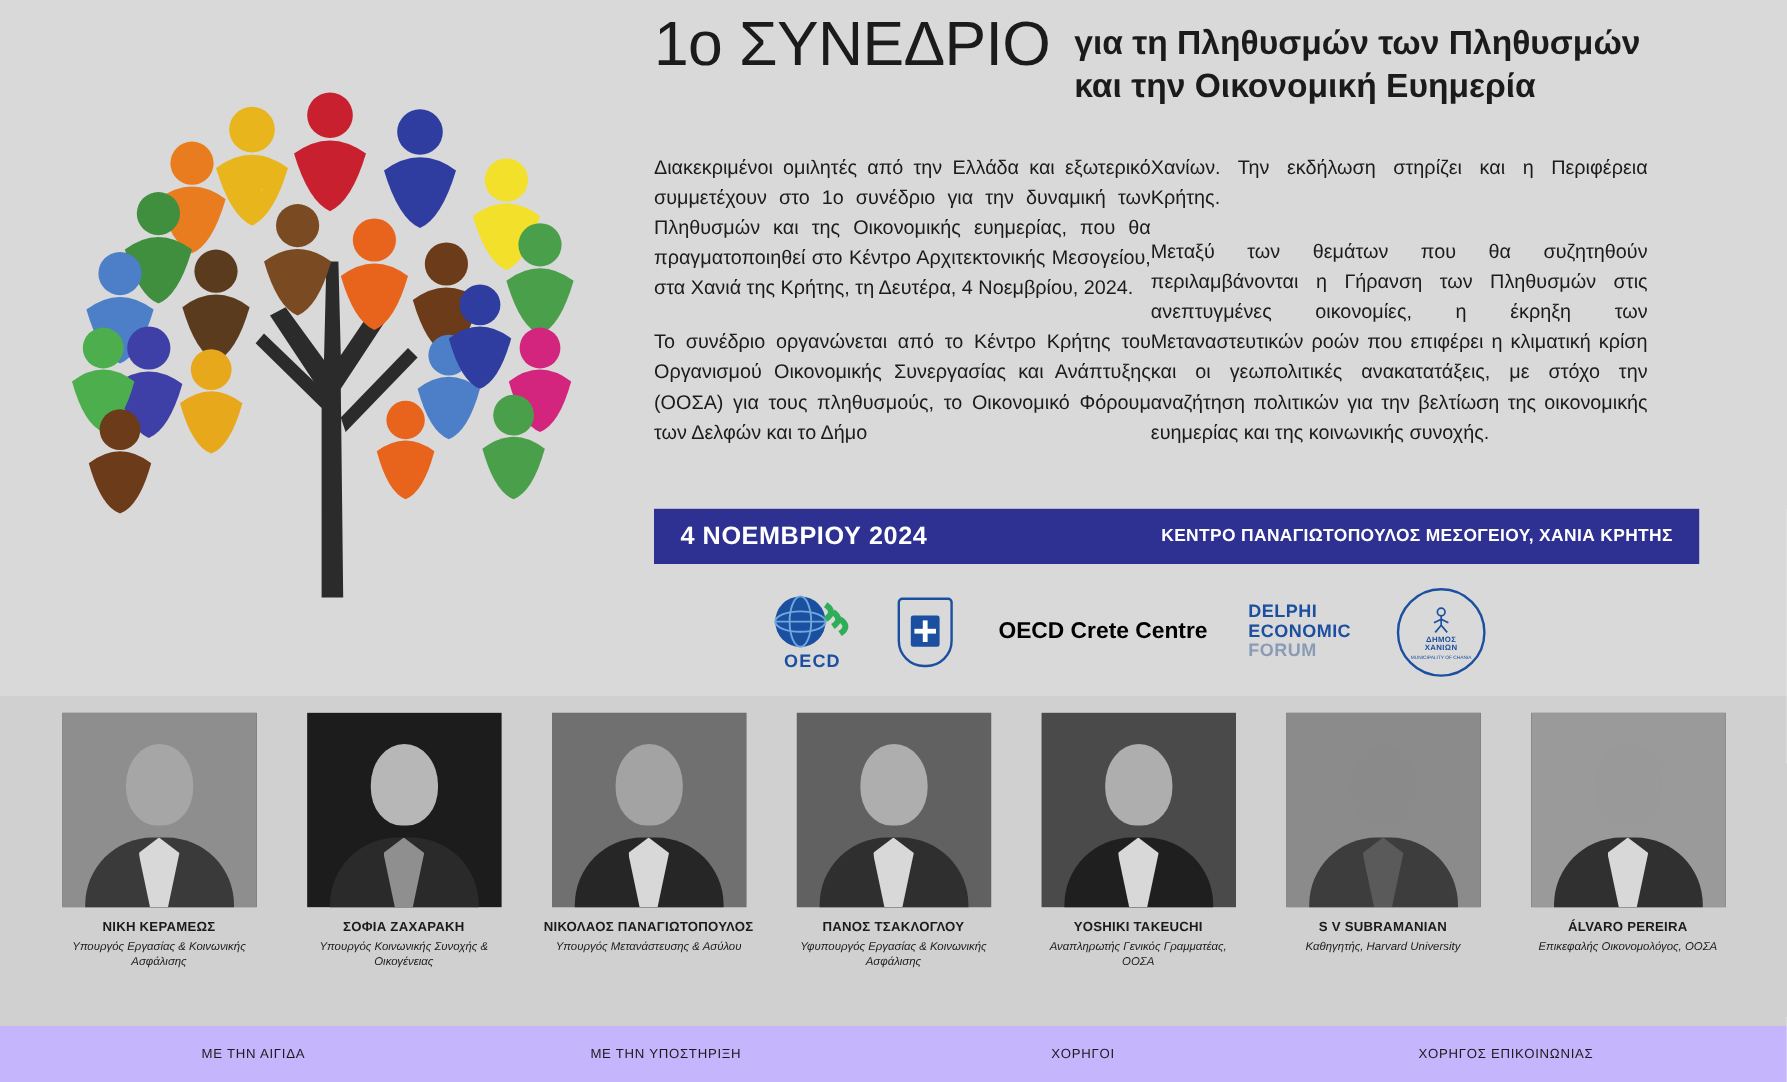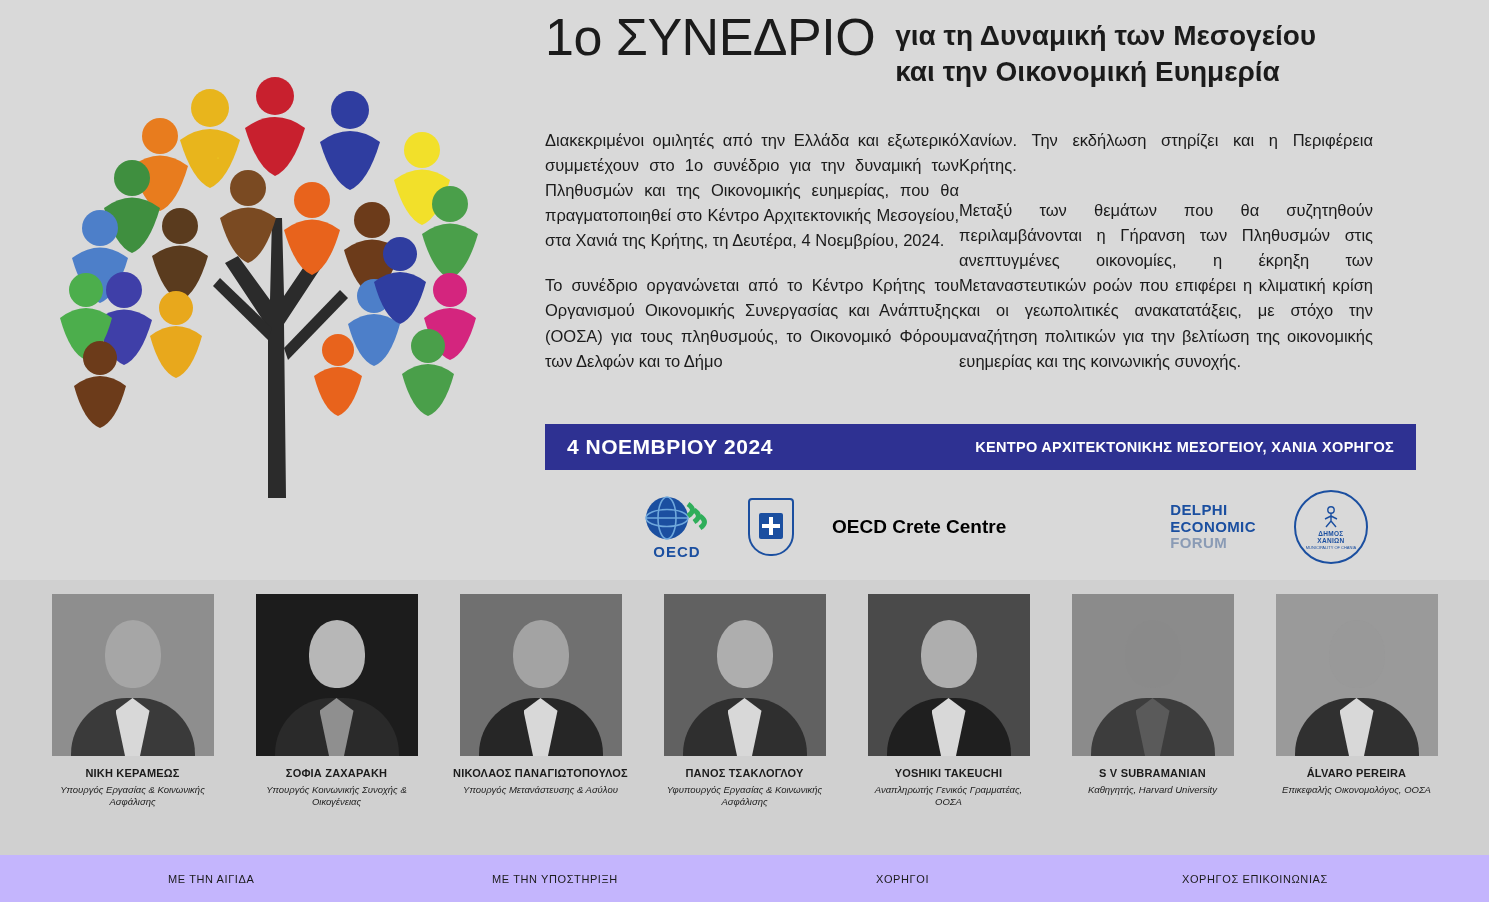--- a/index.html
+++ b/index.html
@@ -310,39 +310,39 @@
         <g fill="#f2e02a">
             <circle cx="198" cy="130" r="0.5"></circle>
           </g>
       </g>
     </svg>
   </div>
 
   <div class="headline">
     <div class="headline-main">1ο ΣΥΝΕΔΡΙΟ</div>
     <div class="headline-sub">
-      <div>για τη Δυναμική των Μεσογείου</div>
+      <div>για τη Πληθυσμών των Πληθυσμών</div>
       <div>και την Οικονομική Ευημερία</div>
     </div>
   </div>
 
   <div class="cols">
     <div class="col">
       <p>Διακεκριμένοι ομιλητές από την Ελλάδα και εξωτερικό συμμετέχουν στο 1ο συνέδριο για την δυναμική των Πληθυσμών και της Οικονομικής ευημερίας, που θα πραγματοποιηθεί στο Κέντρο Αρχιτεκτονικής Μεσογείου, στα Χανιά της Κρήτης, τη Δευτέρα, 4 Νοεμβρίου, 2024.</p>
       <p>Το συνέδριο οργανώνεται από το Κέντρο Κρήτης του Οργανισμού Οικονομικής Συνεργασίας και Ανάπτυξης (ΟΟΣΑ) για τους πληθυσμούς, το Οικονομικό Φόρουμ των Δελφών και το Δήμο</p>
     </div>
     <div class="col">
       <p>Χανίων. Την εκδήλωση στηρίζει και η Περιφέρεια Κρήτης.</p>
       <p>Μεταξύ των θεμάτων που θα συζητηθούν περιλαμβάνονται η Γήρανση των Πληθυσμών στις ανεπτυγμένες οικονομίες, η έκρηξη των Μεταναστευτικών ροών που επιφέρει η κλιματική κρίση και οι γεωπολιτικές ανακατατάξεις, με στόχο την αναζήτηση πολιτικών για την βελτίωση της οικονομικής ευημερίας και της κοινωνικής συνοχής.</p>
     </div>
   </div>
 
   <div class="bluebar">
     <div class="date">4 ΝΟΕΜΒΡΙΟΥ 2024</div>
-    <div class="venue">ΚΕΝΤΡΟ ΑΡΧΙΤΕΚΤΟΝΙΚΗΣ ΜΕΣΟΓΕΙΟΥ, ΧΑΝΙΑ ΧΟΡΗΓΟΣ</div>
+    <div class="venue">ΚΕΝΤΡΟ ΠΑΝΑΓΙΩΤΟΠΟΥΛΟΣ ΜΕΣΟΓΕΙΟΥ, ΧΑΝΙΑ ΚΡΗΤΗΣ</div>
   </div>
 
   <div class="sponsors">
 
     <div class="sp">
       <div class="oecd-logo">
         <svg width="74" height="48" viewBox="0 0 74 48">
           <circle cx="27" cy="24" r="21" fill="#1b4fa0"></circle>
           <ellipse cx="27" cy="24" rx="21" ry="8.5" fill="none" stroke="#6fa8dc" stroke-width="1.6"></ellipse>
           <ellipse cx="27" cy="24" rx="9" ry="21" fill="none" stroke="#6fa8dc" stroke-width="1.6"></ellipse>
@@ -360,21 +360,21 @@
         <svg width="26" height="30" viewBox="0 0 26 30">
           <rect x="1" y="1" width="24" height="26" rx="2" fill="#1b4fa0"></rect>
           <rect x="11" y="5" width="4" height="18" fill="#ffffff"></rect>
           <rect x="4" y="12" width="18" height="4" fill="#ffffff"></rect>
         </svg>
       </div>
     </div>
 
     <div class="sp crete-centre">OECD Crete Centre</div>
 
-    <div class="sp" style="margin-left:130px;align-items:flex-end;">
+    <div class="sp" style="align-items:flex-end;">
       <div class="delphi">
         <div>DELPHI</div>
         <div>ECONOMIC</div>
         <div class="f">FORUM</div>
       </div>
     </div>
 
     <div class="sp" style="margin-left:4px;">
       <div class="chania">
         <svg width="26" height="26" viewBox="0 0 26 26">

